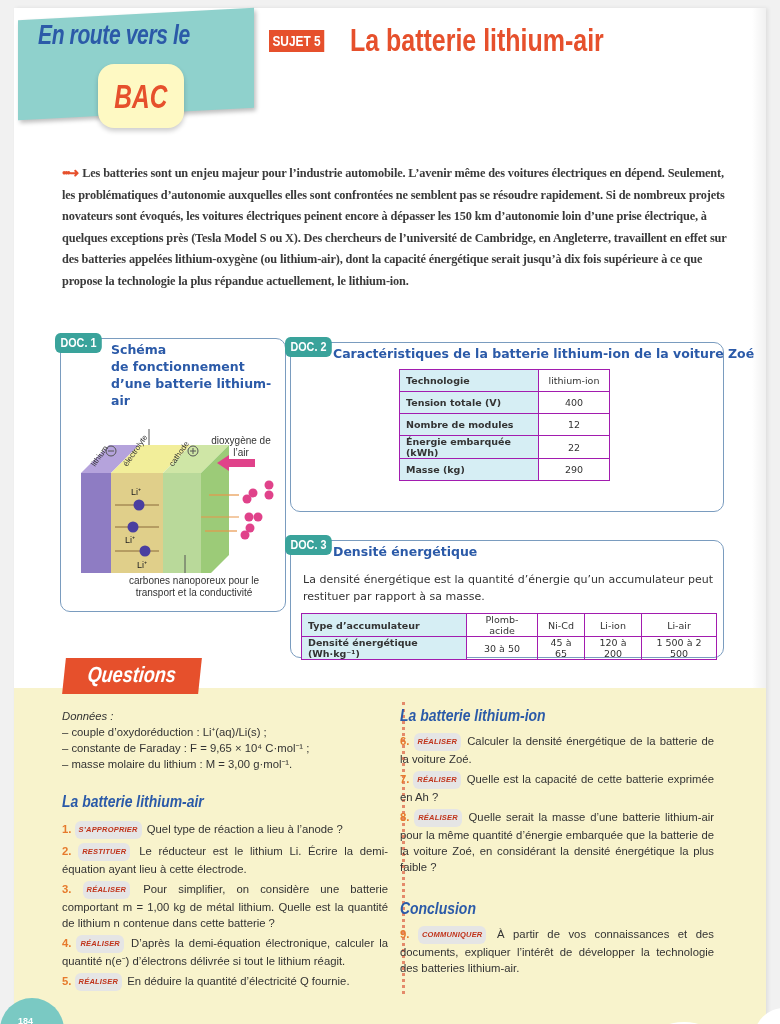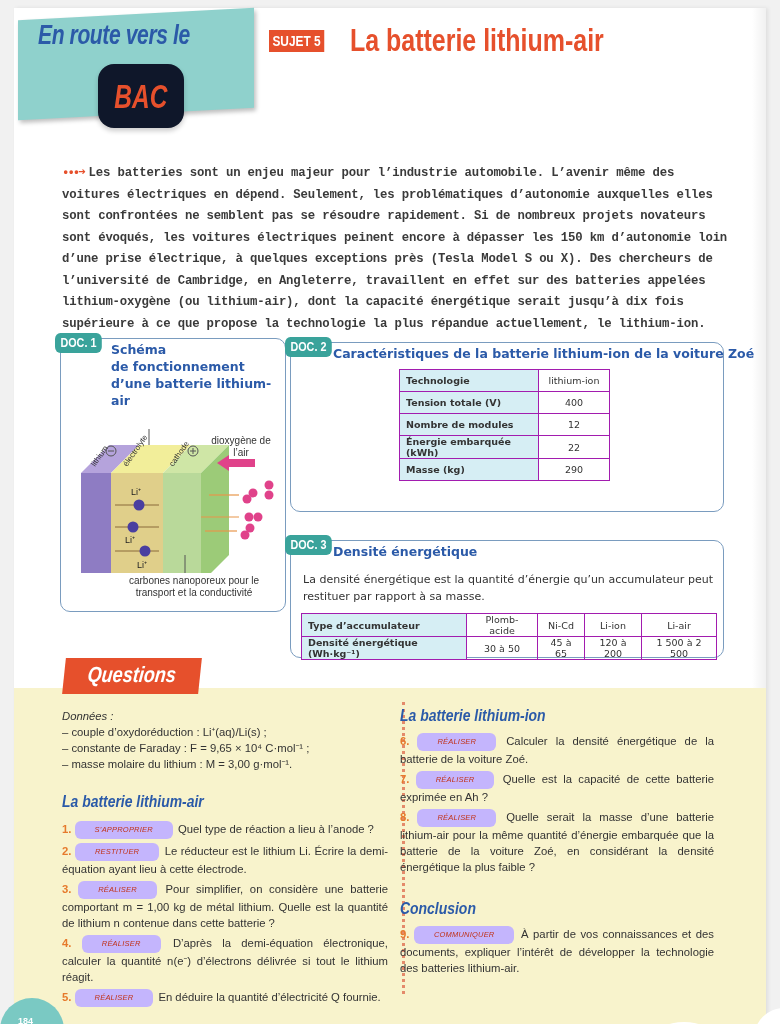--- a/index.html
+++ b/index.html
@@ -3,27 +3,27 @@
 <meta charset="utf-8">
 <style>
   html,body{margin:0;padding:0;}
   body{width:780px;height:1024px;background:#f1f1f1;position:relative;overflow:hidden;font-family:"Liberation Sans",sans-serif;color:#333;}
   .page{position:absolute;left:14px;top:8px;width:752px;height:1016px;background:#ffffff;box-shadow:2px 0 4px rgba(0,0,0,0.08);}
   .page-right-shade{position:absolute;right:0;top:0;width:14px;height:100%;background:linear-gradient(to right,rgba(0,0,0,0),rgba(0,0,0,0.06));}
 
   
   .bac-banner{position:absolute;left:4px;top:6px;width:236px;height:100px;background:#8fd1cc;transform:skewY(-3deg);box-shadow:2px 3px 4px rgba(0,0,0,0.25);}
   .bac-banner-text{position:absolute;left:24px;top:12px;font-family:"Liberation Sans",sans-serif;font-weight:bold;font-style:italic;font-size:27px;color:#2b5aa8;transform:scaleX(0.78);transform-origin:left;letter-spacing:-0.5px;}
-  .bac-badge{position:absolute;left:84px;top:56px;width:86px;height:64px;background:#0f172a;border-radius:16px;box-shadow:0 3px 5px rgba(0,0,0,0.2);display:flex;align-items:center;justify-content:center;}
+  .bac-badge{position:absolute;left:84px;top:56px;width:86px;height:64px;background:#fef9c3;border-radius:16px;box-shadow:0 3px 5px rgba(0,0,0,0.2);display:flex;align-items:center;justify-content:center;}
   .bac-badge span{font-weight:bold;font-style:italic;font-size:34px;color:#e6502c;transform:scaleX(0.72);display:inline-block;}
   .sujet-tag{position:absolute;left:255px;top:22px;background:#e6502c;color:#fff;font-weight:bold;font-size:14px;padding:3px 4px;transform:scaleX(0.85);transform-origin:left;}
   .main-title{position:absolute;left:336px;top:14px;font-weight:bold;font-size:32px;color:#e6502c;transform:scaleX(0.78);transform-origin:left;white-space:nowrap;}
 
   
-  .intro{position:absolute;left:48px;top:155px;width:670px;font-family:Liberation Mono, monospace;font-weight:bold;font-size:12.3px;line-height:21.5px;color:#3a3a3a;letter-spacing:-0.15px;}
+  .intro{position:absolute;left:48px;top:155px;width:670px;font-family:Liberation Serif, serif;font-weight:bold;font-size:12.3px;line-height:21.5px;color:#3a3a3a;letter-spacing:-0.15px;}
   .arrow-icon{display:inline-block;color:#e6502c;font-weight:bold;margin-right:5px;letter-spacing:-2px;}
 
   
   .doc-box{position:absolute;border:1.5px solid #7a9cbf;border-radius:10px;background:#fff;}
   .doc-tag{position:absolute;background:#3aa39b;color:#fff;font-weight:bold;font-size:12px;padding:3px 6px;border-radius:6px 6px 6px 6px;transform:scaleX(0.9);transform-origin:left;}
   .doc-title{position:absolute;font-family:"DejaVu Sans",sans-serif;font-weight:bold;font-size:12.5px;color:#2b5aa8;line-height:17px;}
 
   .doc1{left:46px;top:330px;width:224px;height:272px;}
   .doc2{left:276px;top:334px;width:432px;height:168px;}
   .doc3{left:276px;top:532px;width:432px;height:116px;}
@@ -39,21 +39,21 @@
   .schema-label{position:absolute;font-size:10px;color:#333;line-height:12px;text-align:left;}
 
   
   .questions-bg{position:absolute;left:0;top:680px;width:752px;height:336px;background:#f8f3cc;}
   .questions-tag{position:absolute;left:50px;top:650px;background:#e6502c;padding:4px 14px 6px 14px;transform:skewX(-6deg);}
   .questions-tag span{display:inline-block;font-weight:bold;font-style:italic;font-size:22px;color:#fff;transform:scaleX(0.82);}
   .qcol{position:absolute;font-family:"Liberation Sans",sans-serif;font-size:11.3px;line-height:16px;color:#333;}
   .qcol .sec-title{font-weight:bold;font-style:italic;font-size:17px;color:#2b5aa8;transform:scaleX(0.82);transform-origin:left;display:inline-block;white-space:nowrap;}
   .q{margin:0 0 4px 0;text-align:justify;}
   .qnum{color:#e67a2c;font-weight:bold;}
-  .skill{display:inline-block;background:#c4b5fd;color:#c0331a;font-weight:normal;font-style:italic;font-size:7.5px;padding:1px 20px;border-radius:6px;letter-spacing:0.2px;margin-right:2px;vertical-align:1px;}
+  .skill{display:inline-block;background:#e5e5e5;color:#c0331a;font-weight:bold;font-style:italic;font-size:7.5px;padding:1px 4px;border-radius:6px;letter-spacing:0.2px;margin-right:2px;vertical-align:1px;}
   .divider{position:absolute;left:388px;top:694px;width:0;height:292px;border-left:3px dotted #e48a6a;}
   .page-num-tab{position:absolute;left:-14px;top:990px;width:64px;height:64px;border-radius:50%;background:#7ac9c3;}
   .page-num{position:absolute;left:4px;top:1008px;color:#fff;font-size:9px;font-weight:bold;}
   .corner-circle{position:absolute;left:740px;top:1000px;width:60px;height:60px;border-radius:50%;background:#fff;}
   .corner-circle2{position:absolute;left:640px;top:1014px;width:60px;height:30px;border-radius:50%;background:#fff;}
 </style>
 </head>
 <body>
 
 <div class="page">

